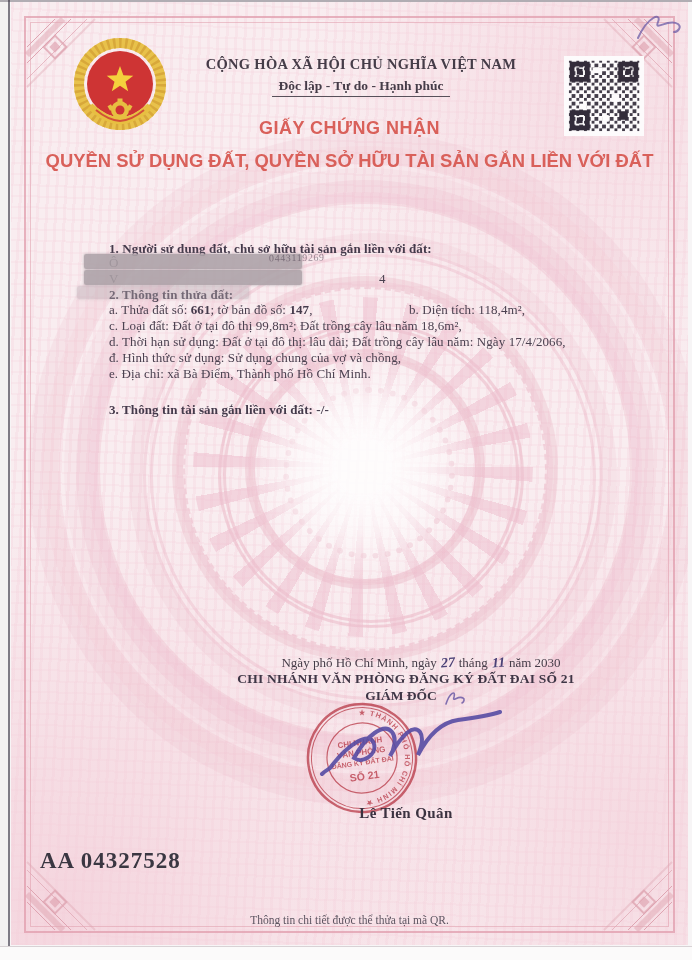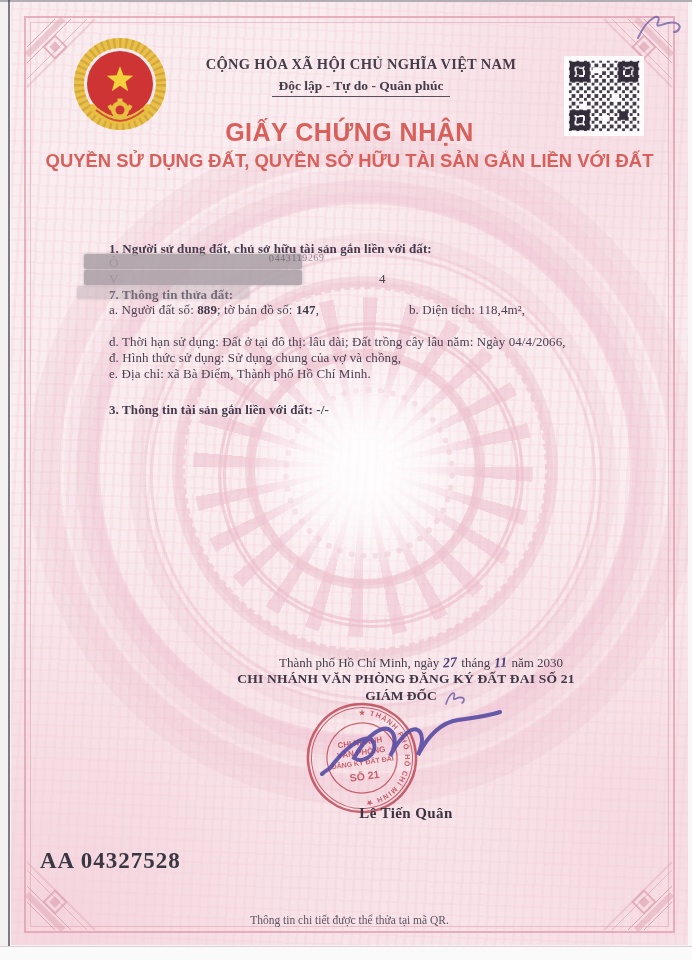--- a/index.html
+++ b/index.html
@@ -50,21 +50,21 @@
 
   
   .emblem{position:absolute;left:59px;top:34px;width:100px;height:100px;}
   .hdr{position:absolute;left:140px;top:54px;width:420px;text-align:center;color:#453c48;}
   .hdr .country{font-weight:bold;font-size:14.5px;letter-spacing:.3px;}
   .hdr .motto{display:inline-block;margin-top:5px;font-weight:bold;font-size:13.5px;
               padding:0 6px 2px 6px;border-bottom:1.4px solid #57505a;}
   .qr{position:absolute;left:553px;top:54px;width:80px;height:80px;}
 
   .title1{position:absolute;left:0;top:116px;width:677px;text-align:center;
-    font-family:"Liberation Sans",sans-serif;font-weight:bold;font-size:25px;color:#d9605a;letter-spacing:.5px;}
+    font-family:"Liberation Sans",sans-serif;font-weight:bold;font-size:18px;color:#d9605a;letter-spacing:.5px;}
   .title2{position:absolute;left:0;top:148px;width:677px;text-align:center;
     font-family:"Liberation Sans",sans-serif;font-weight:bold;font-size:19px;color:#d9605a;
     transform:scaleX(.97);white-space:nowrap;}
 
   
   .bline{position:absolute;left:52px;font-size:13px;color:#4b4150;white-space:nowrap;letter-spacing:.1px;margin-left:46px;}
   .bold{font-weight:bold;color:#443a4b;}
   .redact{position:absolute;height:15px;background:rgba(171,160,166,.88);border-radius:2px;
           box-shadow:0 0 3px rgba(171,160,166,.9);}
   .faint-digits{position:absolute;font-size:10px;color:rgba(72,60,76,.55);letter-spacing:.6px;transform:rotate(-1deg);}
@@ -169,21 +169,21 @@
       <path d="M74,74 Q62,84 50,85" stroke="#ce3434" stroke-width="2" fill="none" opacity=".8"></path>
       <circle cx="50" cy="74" r="9" fill="#e7bf41"></circle>
       <circle cx="50" cy="74" r="4.5" fill="#ce3434"></circle>
       <rect x="47.5" y="62.5" width="5" height="4" fill="#e7bf41"></rect>
       <rect x="38.5" y="69" width="4" height="5" fill="#e7bf41" transform="rotate(-30 40.5 71.5)"></rect>
       <rect x="57.5" y="69" width="4" height="5" fill="#e7bf41" transform="rotate(30 59.5 71.5)"></rect>
     </svg>
 
     <div class="hdr">
       <div class="country">CỘNG HÒA XÃ HỘI CHỦ NGHĨA VIỆT NAM</div>
-      <div><span class="motto">Độc lập - Tự do - Quân phúc</span></div>
+      <div><span class="motto">Độc lập - Tự do - Hạnh phúc</span></div>
     </div>
 
     <svg class="qr" viewBox="0 0 84 84">
       <rect width="84" height="84" fill="#fdfbfc"></rect>
       <defs>
         <pattern id="qrp" width="8" height="8" patternUnits="userSpaceOnUse">
           <rect width="4" height="4" x="0" y="0" fill="#332c3a"></rect>
           <rect width="3" height="3" x="5" y="4" fill="#332c3a"></rect>
         </pattern>
       </defs>
@@ -211,32 +211,33 @@
     <div class="bline bold" style="top:239px">1. Người sử dụng đất, chủ sở hữu tài sản gắn liền với đất:</div>
 
     <div class="bline" style="top:253px">Ô</div>
     <div class="redact" style="left:73px;top:252px;width:218px;"></div>
     <div class="faint-digits" style="left:258px;top:250px">0443119269</div>
 
     <div class="bline" style="top:269px">V</div>
     <div class="redact" style="left:73px;top:268px;width:218px;"></div>
     <div class="bline" style="left:322px;top:269px">4</div>
 
-    <div class="bline bold" style="top:285px">7. Thông tin thửa đất:</div>
+    <div class="bline bold" style="top:285px">2. Thông tin thửa đất:</div>
     <div class="smudge" style="left:66px;top:284px;width:172px;height:13px"></div>
 
-    <div class="bline" style="top:300px"><span>a. Người đất số: </span><span class="bold">889</span><span>; tờ bản đồ số: </span><span class="bold">147</span><span>,</span></div>
+    <div class="bline" style="top:300px"><span>a. Thửa đất số: </span><span class="bold">661</span><span>; tờ bản đồ số: </span><span class="bold">147</span><span>,</span></div>
     <div class="bline" style="left:352px;top:300px">b. Diện tích: 118,4m²,</div>
 
-    <div class="bline" style="top:332px">d. Thời hạn sử dụng: Đất ở tại đô thị: lâu dài; Đất trồng cây lâu năm: Ngày 04/4/2066,</div>
+    <div class="bline" style="top:316px">c. Loại đất: Đất ở tại đô thị 99,8m²; Đất trồng cây lâu năm 18,6m²,</div>
+    <div class="bline" style="top:332px">d. Thời hạn sử dụng: Đất ở tại đô thị: lâu dài; Đất trồng cây lâu năm: Ngày 17/4/2066,</div>
     <div class="bline" style="top:364px">e. Địa chỉ: xã Bà Điểm, Thành phố Hồ Chí Minh.</div>
     <div class="bline" style="top:348px">đ. Hình thức sử dụng: Sử dụng chung của vợ và chồng,</div>
     <div class="bline bold" style="top:400px">3. Thông tin tài sản gắn liền với đất: -/-</div>
 
-    <div class="sign-date"><span>Thành phố Hồ Chí Minh, ngày</span><span class="hand">27</span><span>tháng</span><span class="hand">11</span><span>năm 2030</span></div>
+    <div class="sign-date"><span>Ngày phố Hồ Chí Minh, ngày</span><span class="hand">27</span><span>tháng</span><span class="hand">11</span><span>năm 2030</span></div>
     <div class="sign-office">CHI NHÁNH VĂN PHÒNG ĐĂNG KÝ ĐẤT ĐAI SỐ 21</div>
     <div class="sign-pos">GIÁM ĐỐC</div>
 
     <svg class="initials" viewBox="0 0 26 20">
       <path d="M3,16 C7,4 13,2 11,9 C9,15 15,7 20,10 C22,11 21,14 19,15" fill="none" stroke="#6b5ba6" stroke-width="1.6" stroke-linecap="round" opacity=".85"></path>
     </svg>
 
     <svg class="stamp" viewBox="0 0 120 120">
       <g transform="rotate(-8 60 60)" fill="#c4505c" stroke="none" font-family="Liberation Sans, sans-serif" text-anchor="middle">
         <circle cx="60" cy="60" r="54" fill="none" stroke="#c4505c" stroke-width="2.5"></circle>

